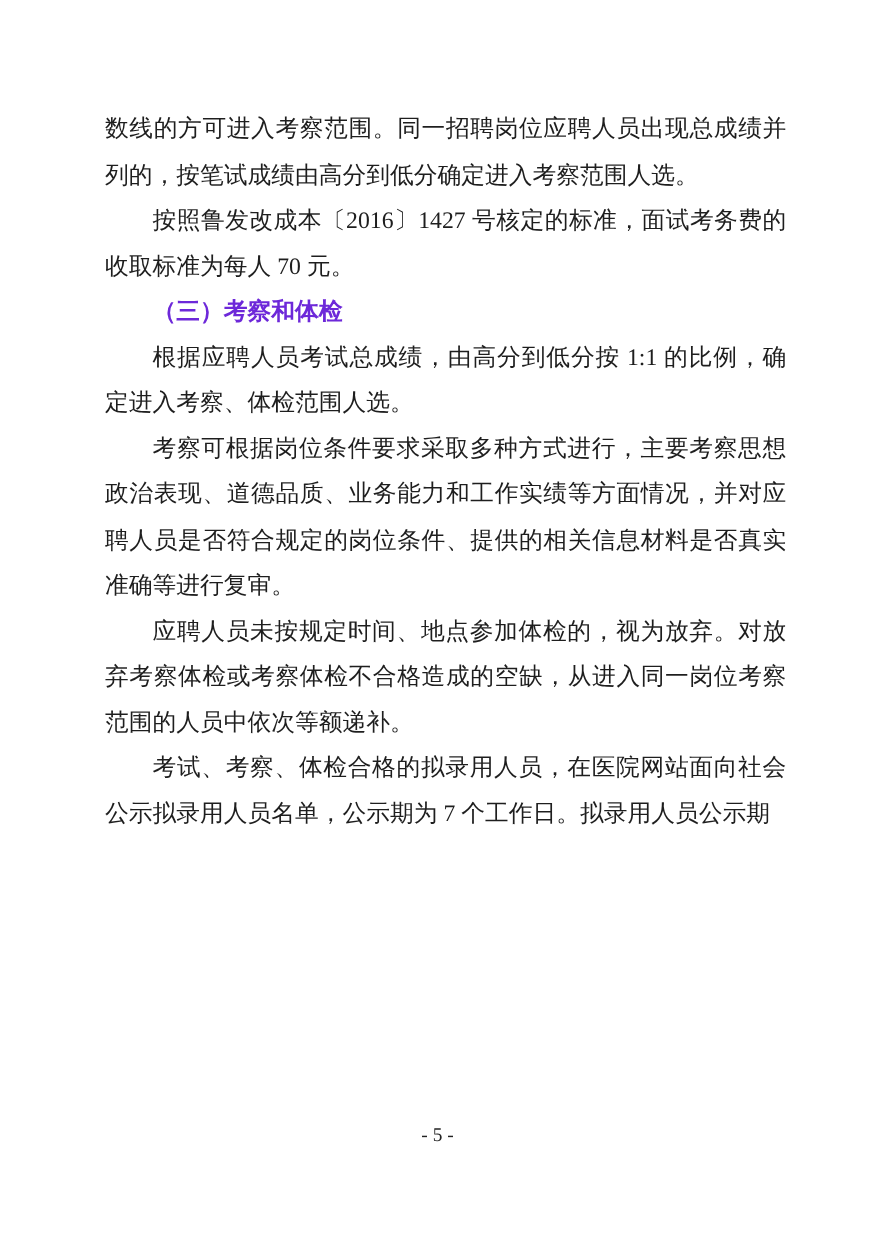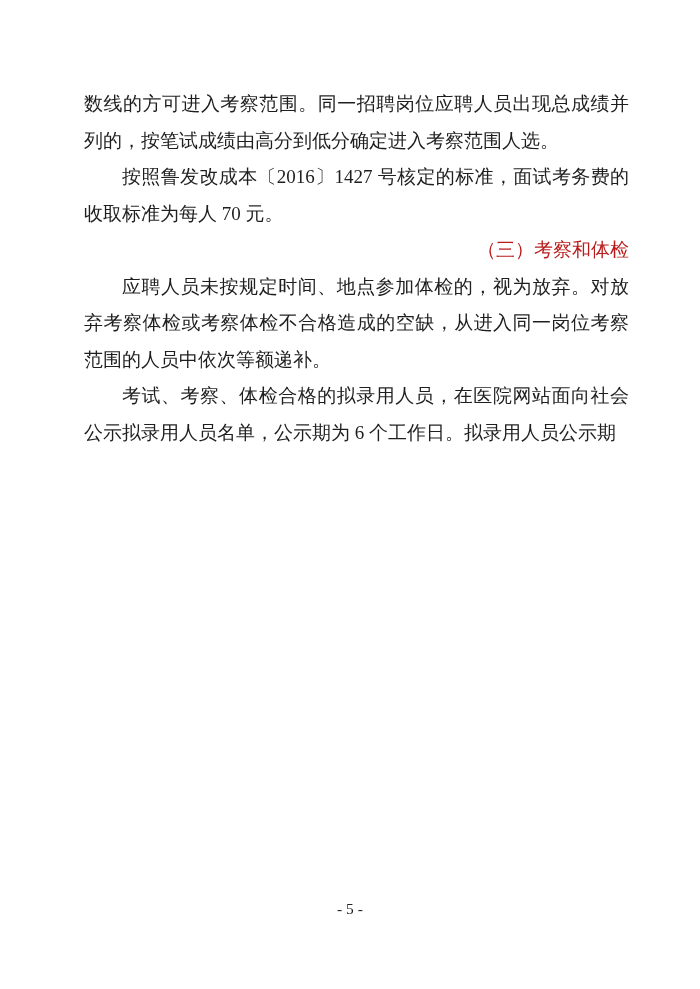--- a/index.html
+++ b/index.html
@@ -35,23 +35,23 @@
     line-height: 36.5px;
     color: #1e1e1e;
     text-align: justify;
     letter-spacing: 0;
     word-break: normal;
   }
   .para.indent {
     text-indent: 2em;
   }
   .para.heading {
-    font-weight: 400;
-    color: #b91c1c;
-    text-align: right;
+    font-weight: 700;
+    color: #6d28d9;
+    text-align: left;
   }
   .page-footer {
     position: absolute;
     left: 0;
     top: 899px;
     width: 700px;
     text-align: center;
     font-size: 15.5px;
     line-height: 20px;
     color: #222222;
@@ -63,25 +63,27 @@
 <div class="doc-page">
 
   <div class="text-block">
 
     <p class="para">数线的方可进入考察范围。同一招聘岗位应聘人员出现总成绩并列的，按笔试成绩由高分到低分确定进入考察范围人选。</p>
 
     <p class="para indent">按照鲁发改成本〔2016〕1427 号核定的标准，面试考务费的收取标准为每人 70 元。</p>
 
     <p class="para indent heading">（三）考察和体检</p>
 
+    <p class="para indent">根据应聘人员考试总成绩，由高分到低分按 1:1 的比例，确定进入考察、体检范围人选。</p>
 
+    <p class="para indent">考察可根据岗位条件要求采取多种方式进行，主要考察思想政治表现、道德品质、业务能力和工作实绩等方面情况，并对应聘人员是否符合规定的岗位条件、提供的相关信息材料是否真实准确等进行复审。</p>
 
 
     <p class="para indent">应聘人员未按规定时间、地点参加体检的，视为放弃。对放弃考察体检或考察体检不合格造成的空缺，从进入同一岗位考察范围的人员中依次等额递补。</p>
 
 
-    <p class="para indent">考试、考察、体检合格的拟录用人员，在医院网站面向社会公示拟录用人员名单，公示期为 6 个工作日。拟录用人员公示期</p>
+    <p class="para indent">考试、考察、体检合格的拟录用人员，在医院网站面向社会公示拟录用人员名单，公示期为 7 个工作日。拟录用人员公示期</p>
 
   </div>
 
   <div class="page-footer">- 5 -</div>
 
 </div>
 
 </body></html>

